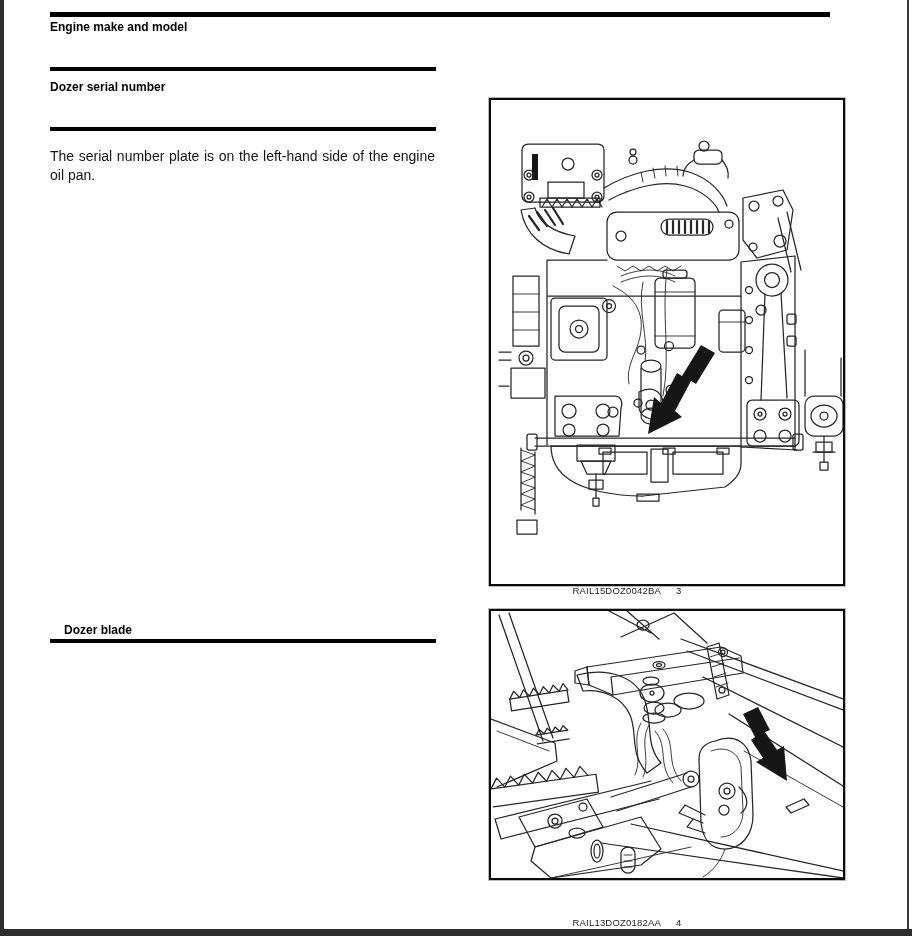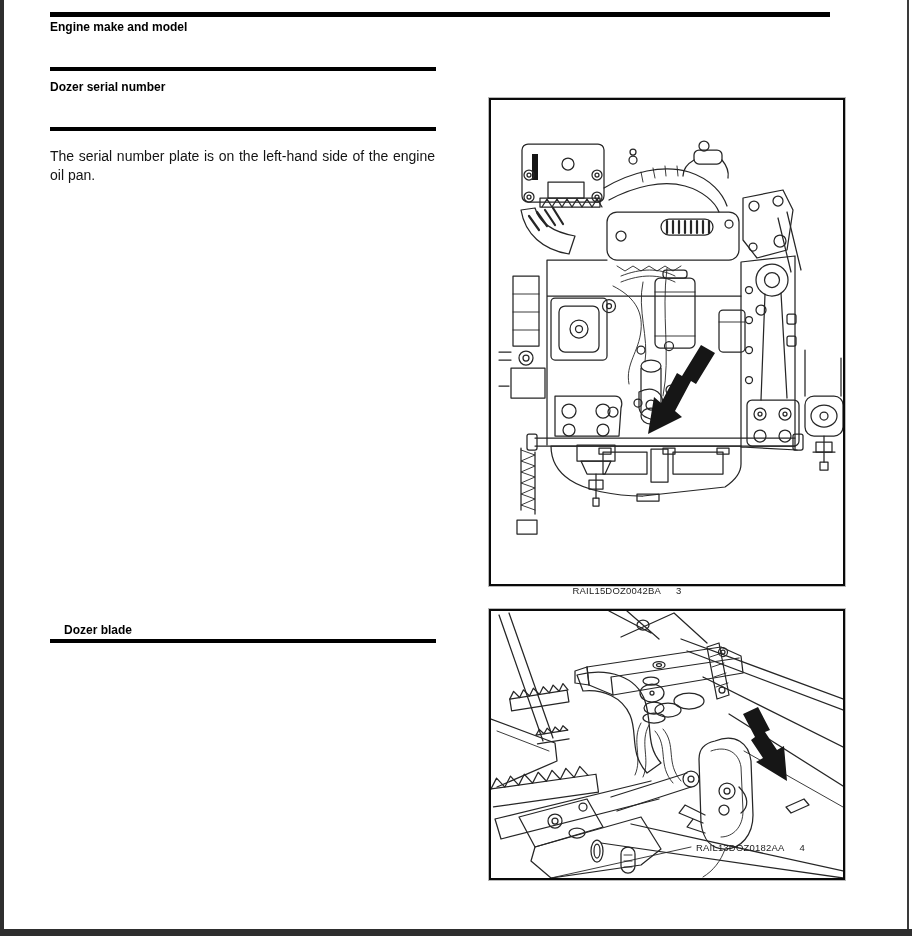--- a/index.html
+++ b/index.html
@@ -48,21 +48,21 @@
   }
   .fig-1{top:82px;width:352px;height:484px;}
   .fig-2{top:593px;width:352px;height:267px;}
   .figure svg{display:block;width:100%;height:100%;}
   .caption{
     position:absolute;left:449px;width:356px;
     display:flex;justify-content:center;align-items:baseline;gap:15px;
     font-size:9.5px;color:#1c1c1c;letter-spacing:0.2px;
   }
   .cap-1{top:571px;margin-top:14px;}
-  .cap-2{top:842px;justify-content:flex-end;}
+  .cap-2{top:917px;}
   
   .draw path,.draw rect,.draw circle,.draw ellipse,.draw polygon,.draw line,.draw polyline{
     stroke:var(--ink);stroke-width:1.25;fill:none;
     stroke-linejoin:round;stroke-linecap:round;
   }
   .draw .solid{fill:#161616;stroke:none;}
   .draw .thick{stroke-width:2.2;}
   .draw .thin{stroke-width:0.9;}
 </style>
 </head>

